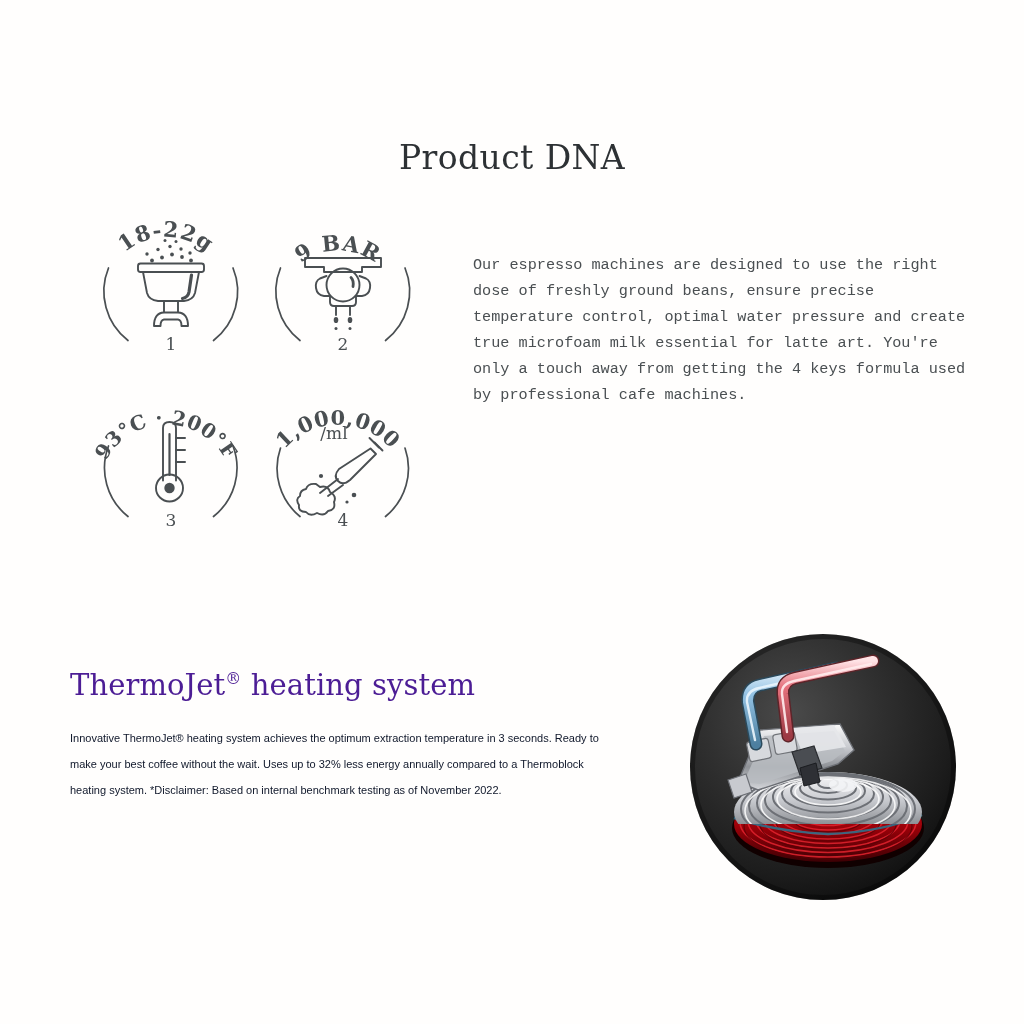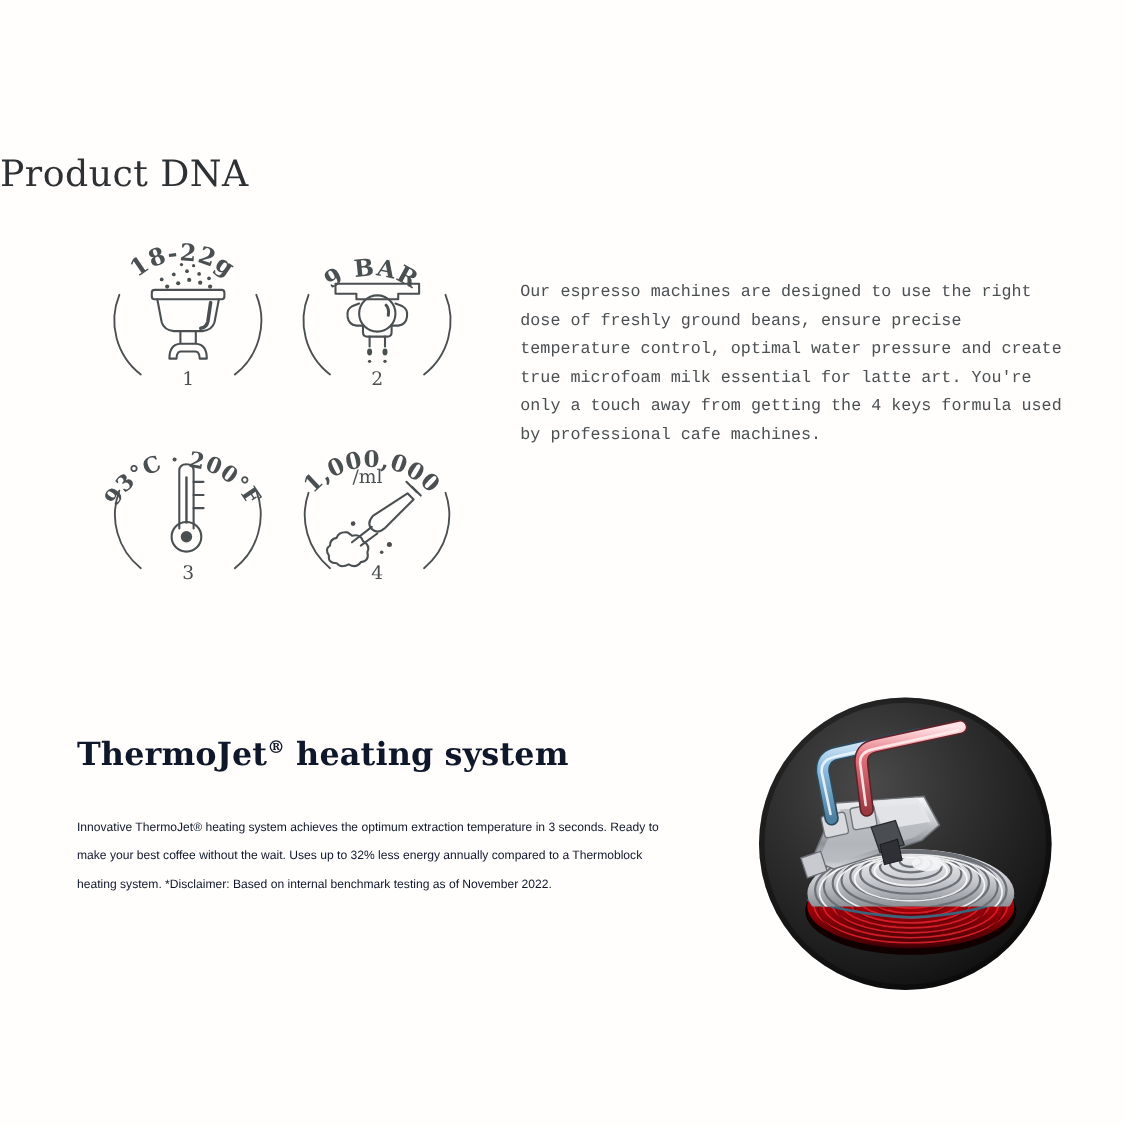--- a/index.html
+++ b/index.html
@@ -20,21 +20,21 @@
     position: absolute;
     inset: 0;
   }
 
   
   .section-title {
     position: absolute;
     top: 116px;
     left: 0;
     width: 1024px;
-    text-align: left;
+    text-align: center;
     font-family: "DejaVu Serif", "Liberation Serif", serif;
     font-size: 33px;
     letter-spacing: 0.4px;
     color: #2d3134;
     font-weight: 400;
   }
 
   
   .dna-block {
     position: absolute;
@@ -100,23 +100,23 @@
   .tj-copy {
     position: absolute;
     left: 70px;
     top: 47px;
     width: 545px;
   }
   .tj-heading {
     font-family: "DejaVu Serif", "Liberation Serif", serif;
     font-size: 29px;
     line-height: 36px;
-    font-weight: 700;
-    color: #0f172a;
-    margin: 0 0 36px 0;
+    font-weight: 400;
+    color: #4c1d95;
+    margin: 0 0 22px 0;
     letter-spacing: 0.1px;
     white-space: nowrap;
   }
   .tj-heading .reg {
     font-size: 16px;
     vertical-align: super;
     line-height: 0;
   }
   .tj-body {
     font-family: Liberation Sans, sans-serif;

